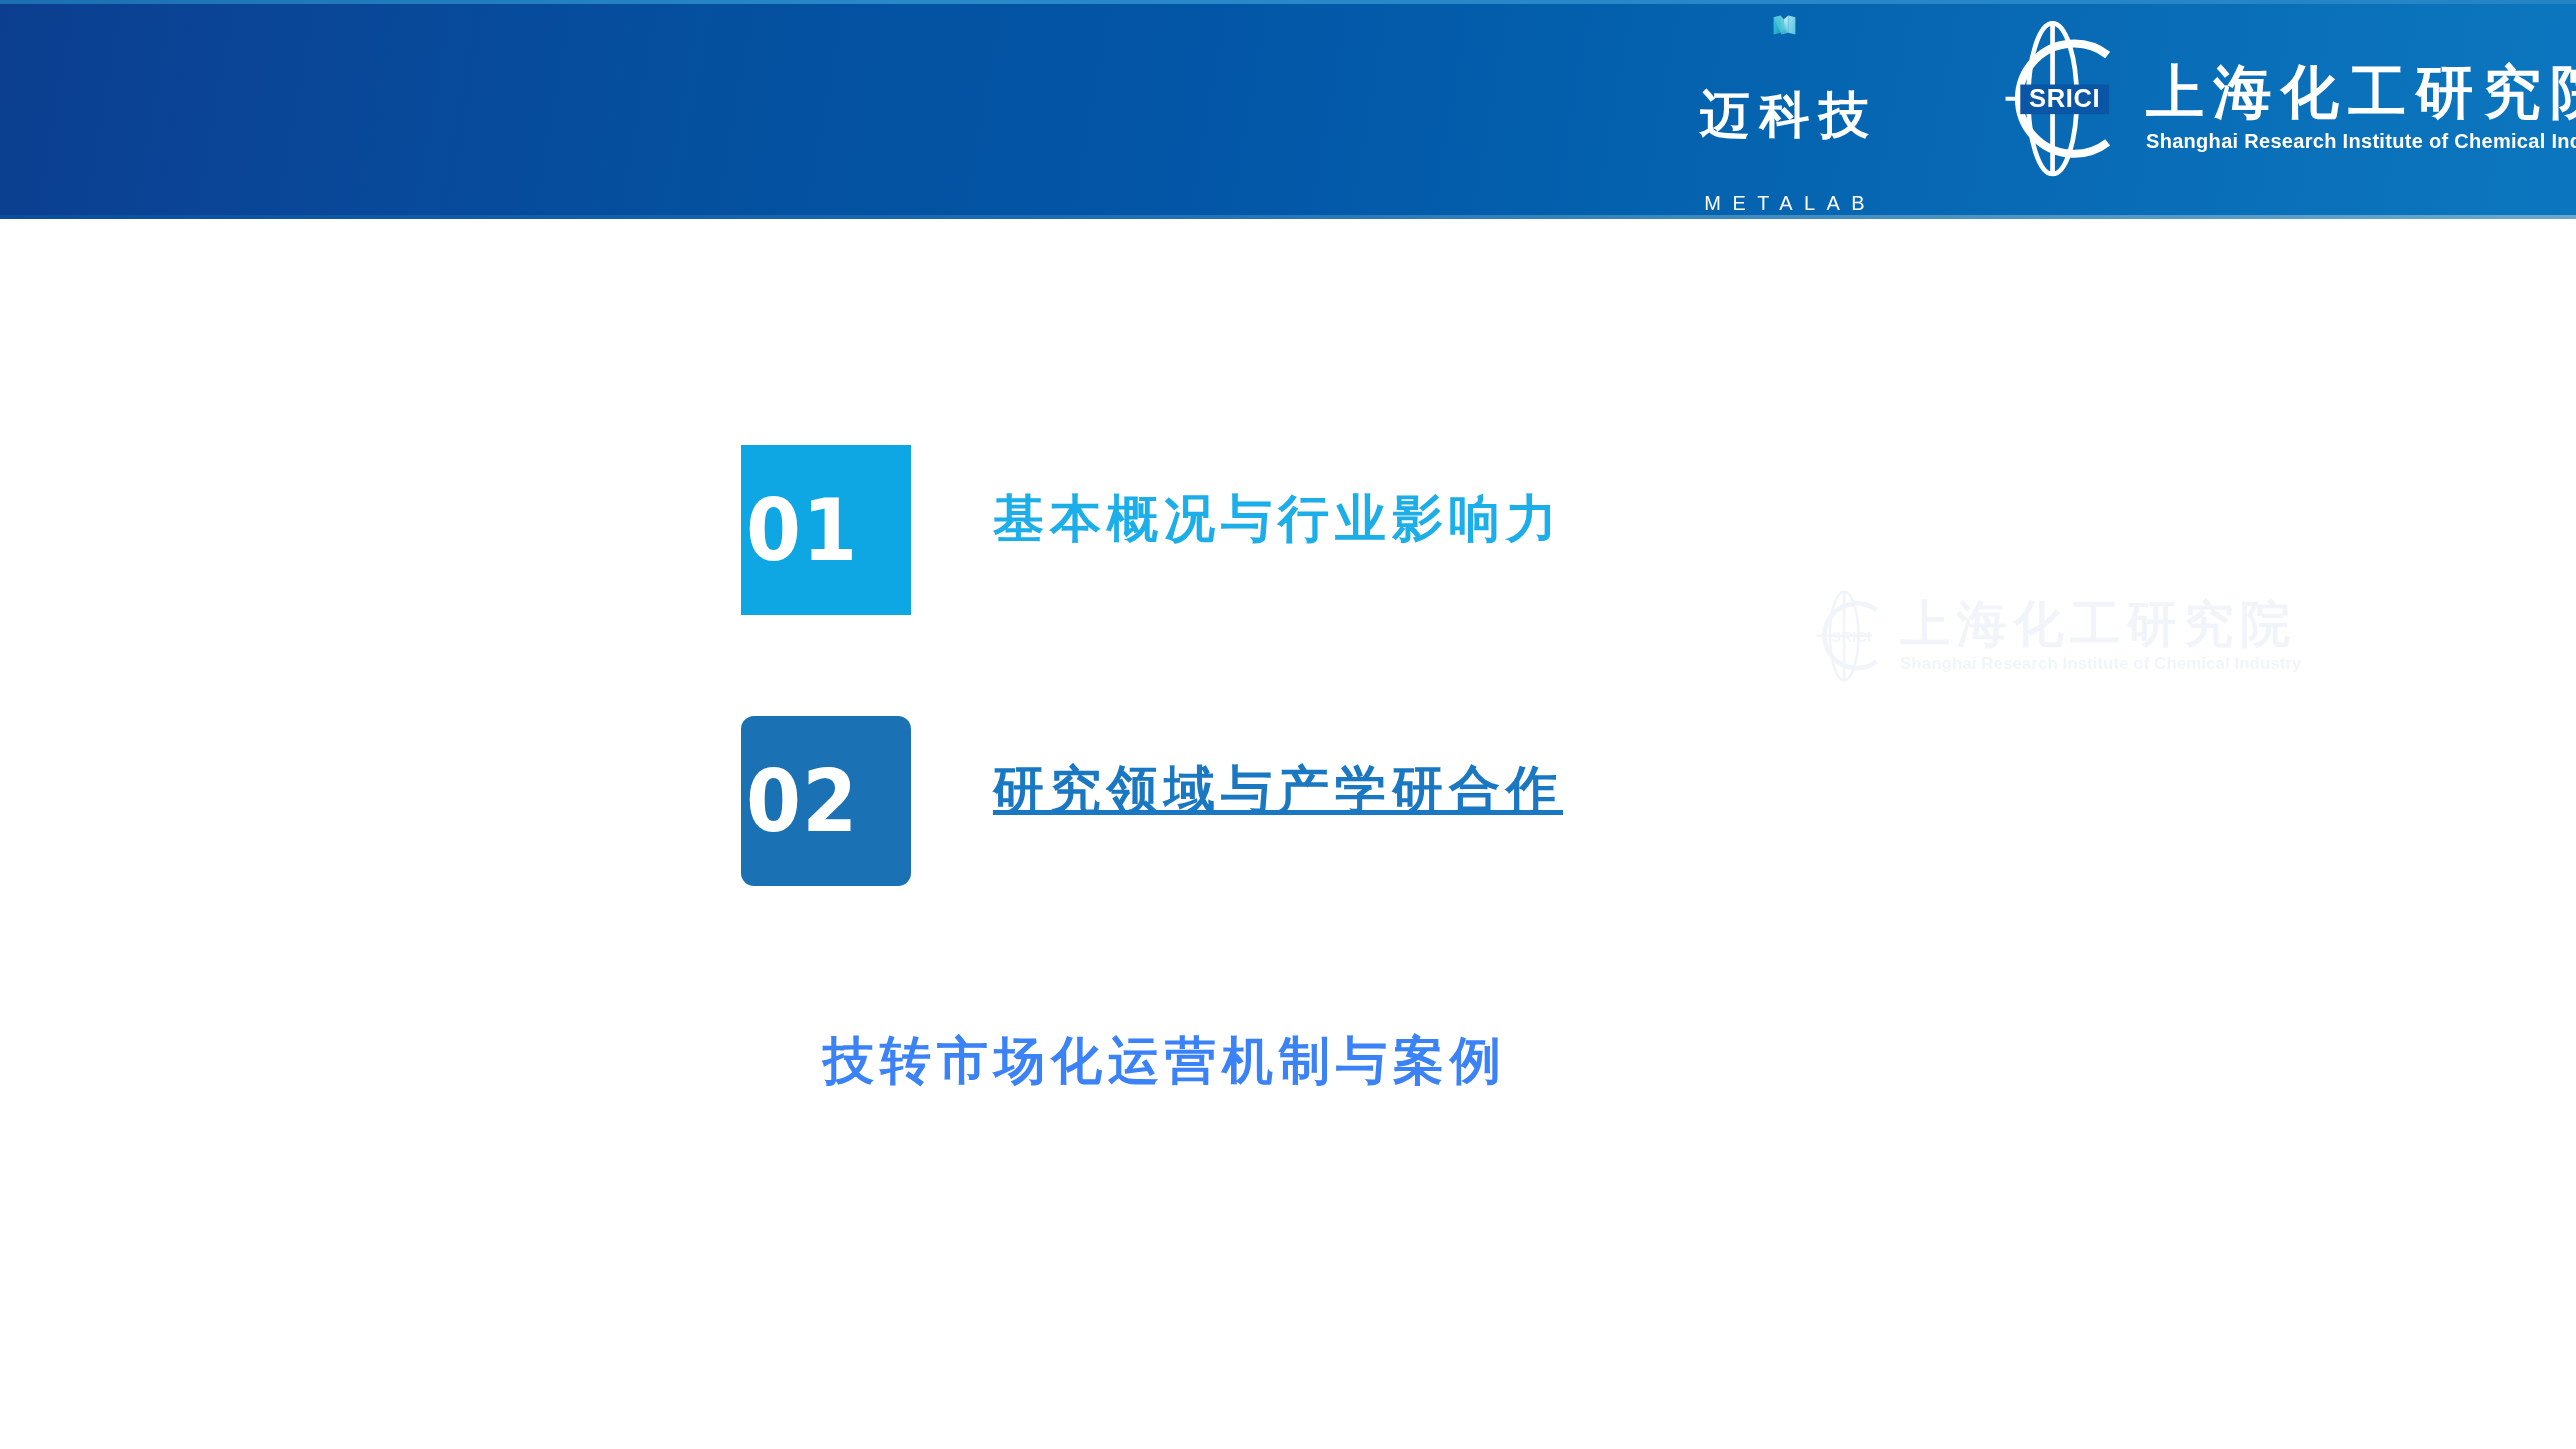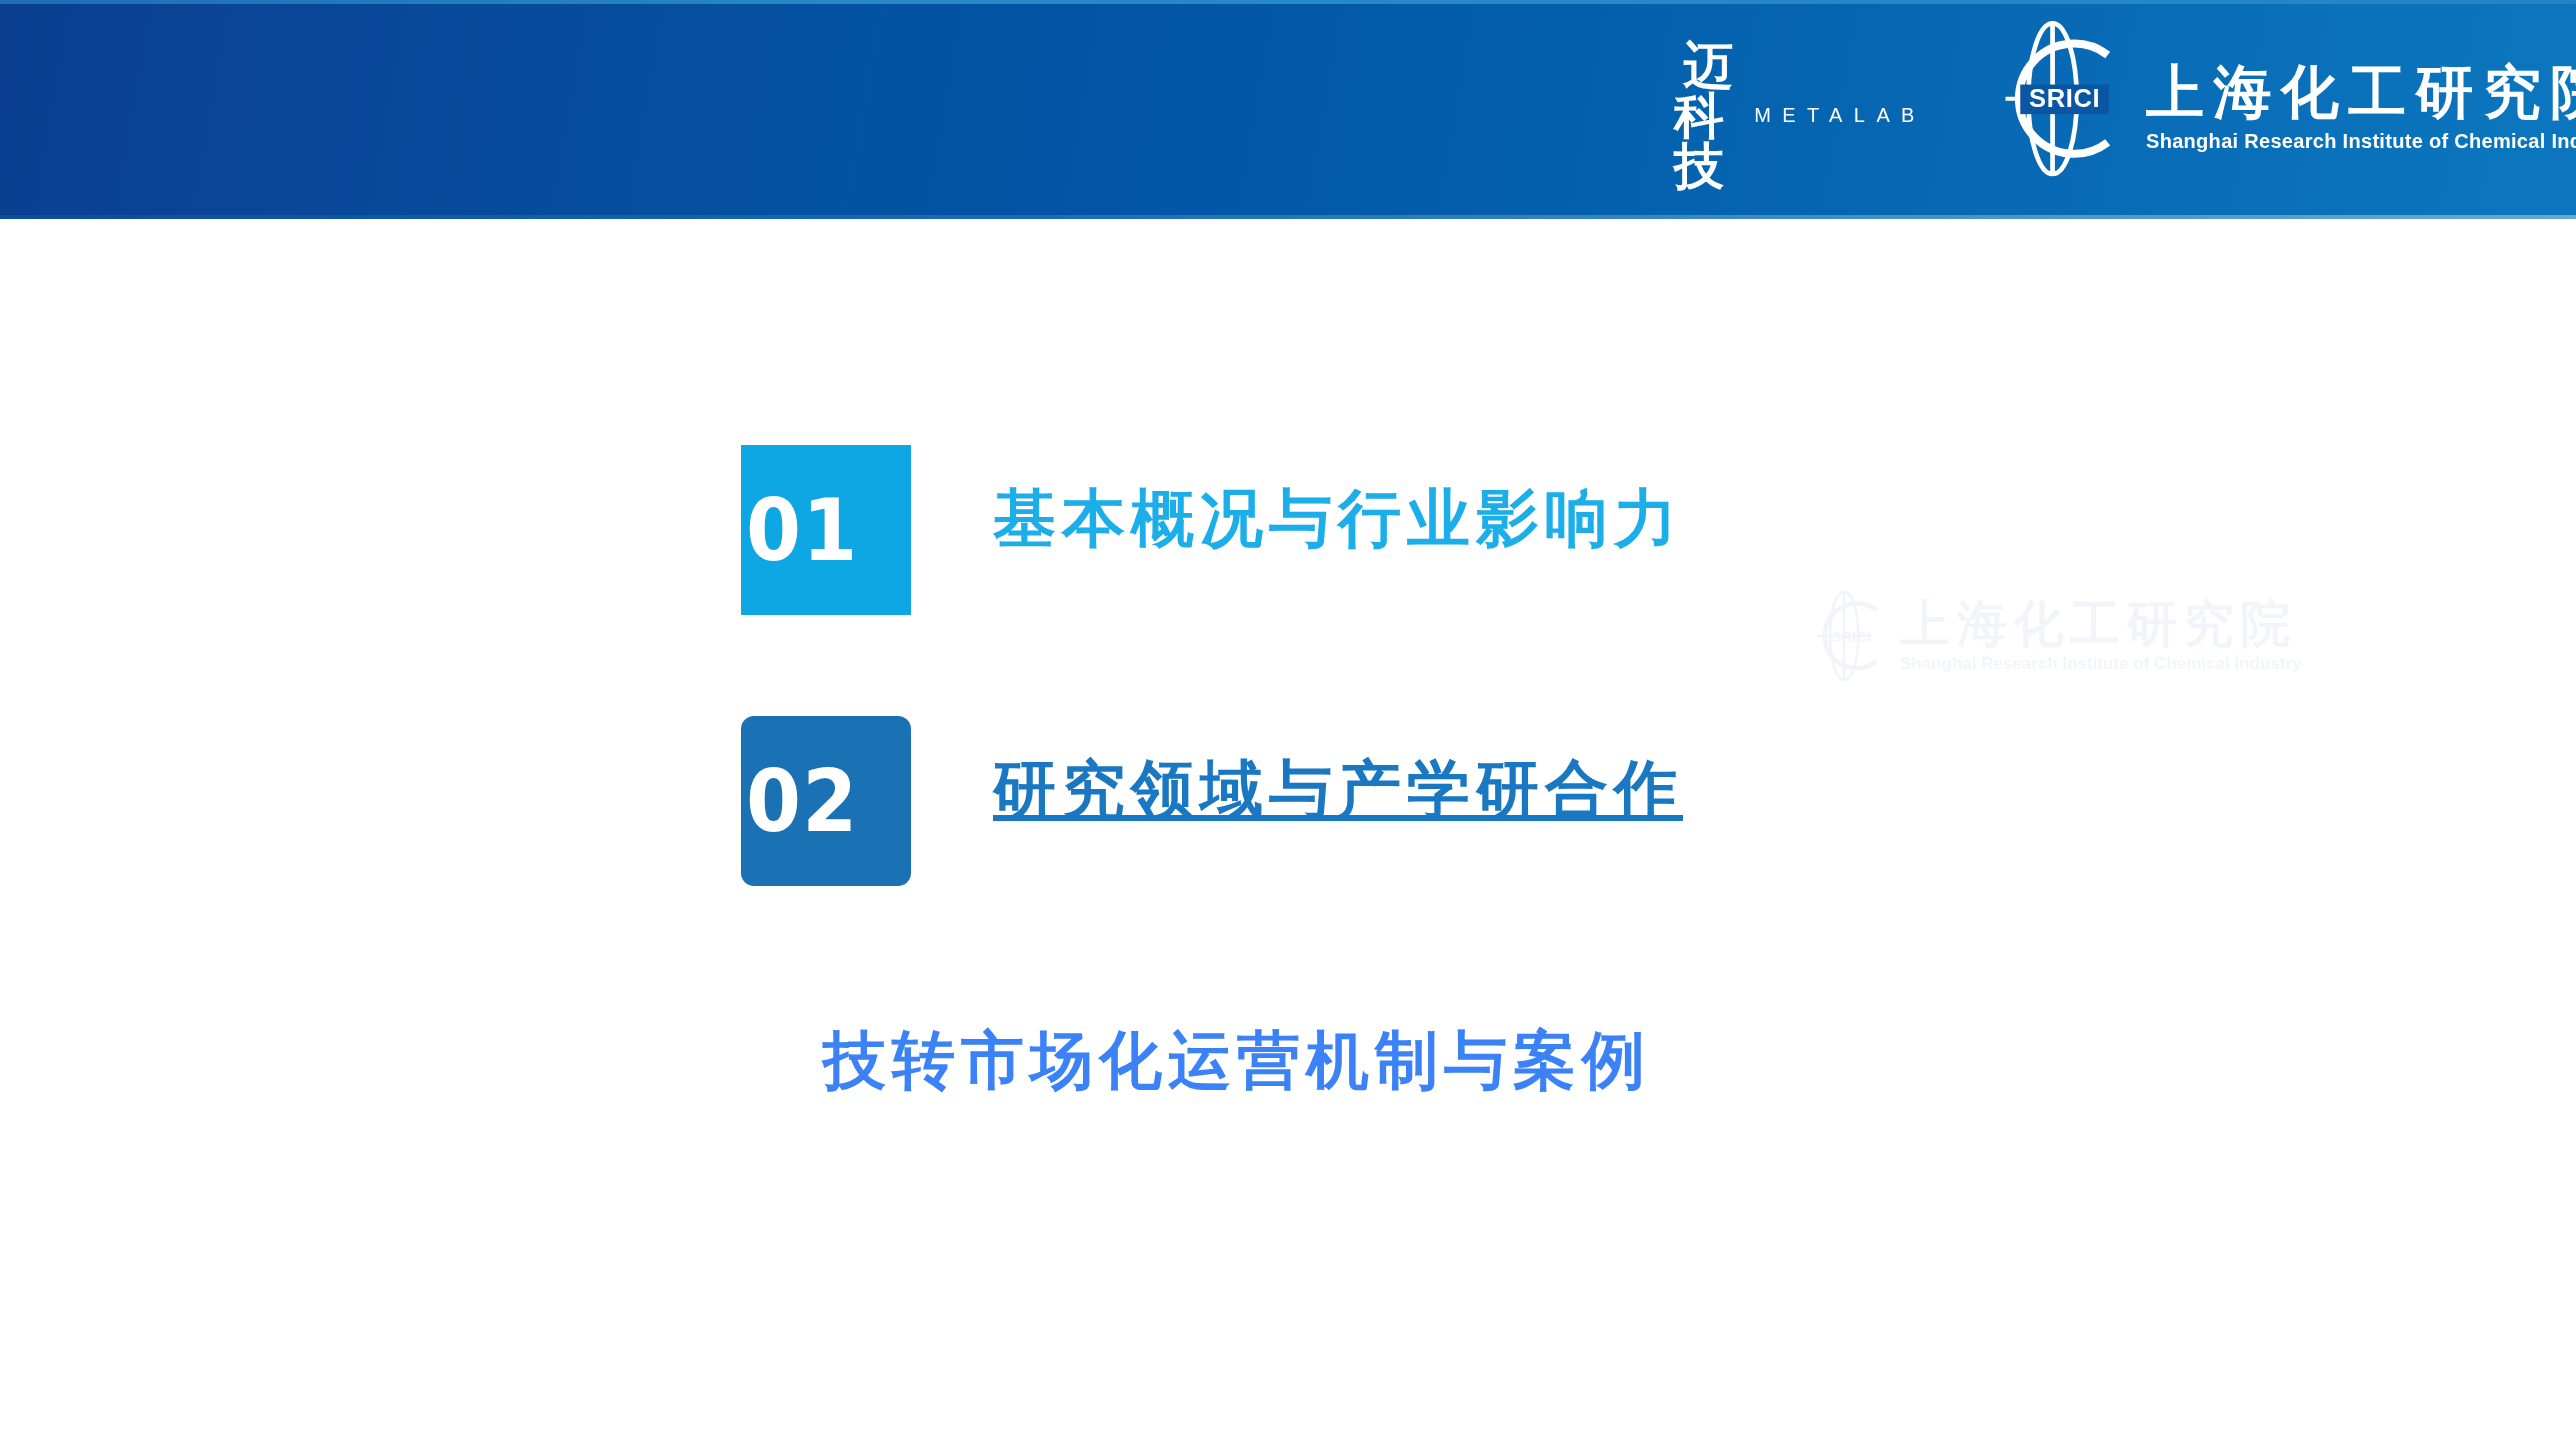--- a/index.html
+++ b/index.html
@@ -51,23 +51,24 @@
   }
 
   
   .metalab-logo {
     position: absolute;
     left: 1674px;
     top: 12px;
     width: 221px;
     height: 201px;
     display: flex;
-    flex-direction: row;
+    flex-direction: column;
     align-items: center;
     justify-content: flex-start;
+    gap: 48px;
   }
   .metalab-mark {
     width: 121px;
     height: 97px;
     margin-top: 2.7px;
   }
   .metalab-cn {
     margin-top: 6.7px;
     color: #ffffff;
     font-size: 50px;
@@ -194,21 +195,21 @@
     font-size: 86px;
     font-weight: 700;
     letter-spacing: 1.3px;
     line-height: 1;
     font-family: "DejaVu Sans", "Liberation Sans", sans-serif;
     transform: scaleX(0.92);
   }
 
   .agenda-title {
     margin-left: 82px;
-    font-size: 63px;
+    font-size: 51px;
     font-weight: 700;
     letter-spacing: 6px;
     line-height: 1;
     white-space: nowrap;
     font-family: "DejaVu Sans", "Liberation Sans", sans-serif;
   }
 
   
   .box-01 { background: #0ea7e4; }
   .box-02 { background: #1a72b5; border-radius: 13px; }

